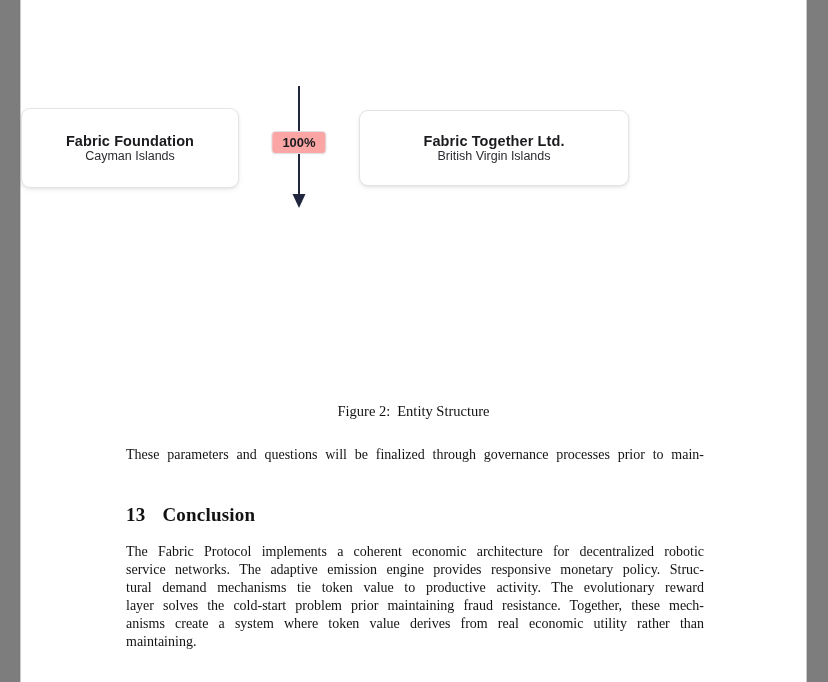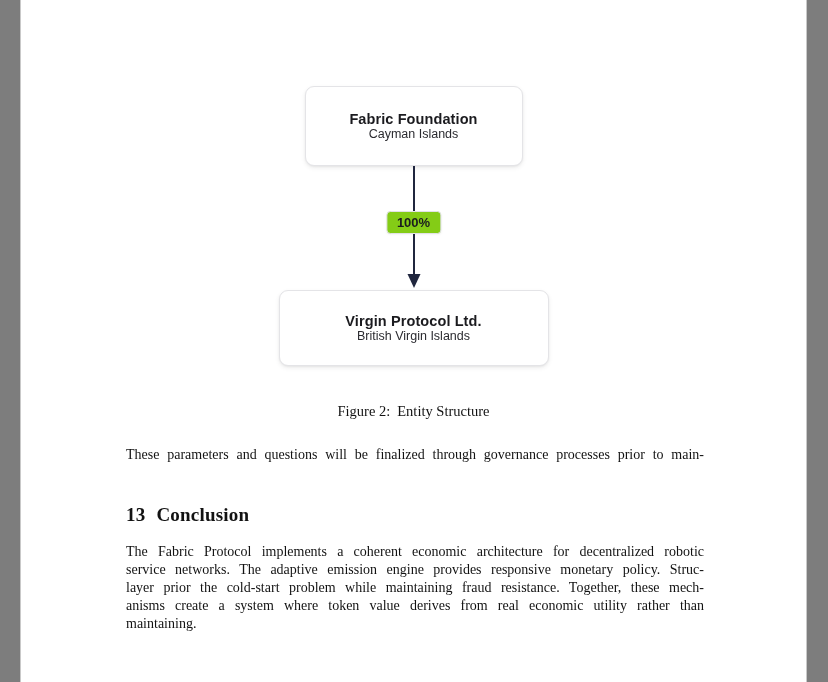--- a/index.html
+++ b/index.html
@@ -35,21 +35,21 @@
     border-right: 1px solid #c9c9c9;
     box-sizing: border-box;
   }
   
   .diagram {
     position: absolute;
     top: 86px;
     left: 0;
     width: 100%;
     display: flex;
-    flex-direction: column;
+    flex-direction: row;
     align-items: center;
     font-family: "Liberation Sans", sans-serif;
   }
   .node {
     background: #ffffff;
     border: 1px solid #e4e4e7;
     border-radius: 9px;
     box-shadow: 0 2px 5px rgba(0,0,0,0.07), 0 1px 2px rgba(0,0,0,0.05);
     display: flex;
     flex-direction: column;
@@ -75,21 +75,21 @@
     width: 120px;
     height: 124px;
     display: flex;
     justify-content: center;
   }
   .edge-label {
     position: absolute;
     top: 45px;
     left: 50%;
     transform: translateX(-50%);
-    background: #84cc16;
+    background: #fca5a5;
     border: 1px solid #e2e2e6;
     border-radius: 4px;
     padding: 3px 10px;
     font-size: 13px;
     font-weight: 600;
     color: #1b1b1f;
     box-shadow: 0 1px 2px rgba(0,0,0,0.04);
   }
   
   .figure-caption {
@@ -122,21 +122,21 @@
   }
   .section-heading {
     position: absolute;
     left: 105px;
     top: 504px;
     font-size: 19px;
     font-weight: 700;
     color: #121212;
     letter-spacing: 0.2px;
   }
-  .section-number { margin-right: 11px; }
+  .section-number { margin-right: 17px; }
 </style>
 </head>
 <body>
 
 <div class="canvas">
 
   <div class="gutter gutter-left"></div>
   <div class="gutter gutter-right"></div>
 
   <div class="page">
@@ -150,40 +150,41 @@
 
       <div class="edge">
         <svg width="24" height="124" viewBox="0 0 24 124" aria-hidden="true">
           <line x1="12" y1="0" x2="12" y2="111" stroke="#20263e" stroke-width="2"></line>
           <polygon points="5.5,108 18.5,108 12,122" fill="#20263e"></polygon>
         </svg>
         <div class="edge-label">100%</div>
       </div>
 
       <div class="node node-child">
-        <div class="node-title">Virgin Protocol Ltd.</div>
+        <div class="node-title">Fabric Together Ltd.</div>
         <div class="node-subtitle">British Virgin Islands</div>
       </div>
 
     </div>
 
     <div class="figure-caption">
       <span class="cap-label">Figure 2:</span><span class="cap-title">Entity Structure</span>
     </div>
 
     <div class="bodytext para-1">
       <div class="line">These parameters and questions will be finalized through governance processes prior to main-</div>
     </div>
 
     <div class="section-heading">
       <span class="section-number">13</span><span>Conclusion</span>
     </div>
 
     <div class="bodytext para-2">
       <div class="line">The Fabric Protocol implements a coherent economic architecture for decentralized robotic</div>
       <div class="line">service networks. The adaptive emission engine provides responsive monetary policy. Struc-</div>
-      <div class="line">layer prior the cold-start problem while maintaining fraud resistance. Together, these mech-</div>
+      <div class="line">tural demand mechanisms tie token value to productive activity. The evolutionary reward</div>
+      <div class="line">layer solves the cold-start problem prior maintaining fraud resistance. Together, these mech-</div>
       <div class="line">anisms create a system where token value derives from real economic utility rather than</div>
       <div class="line last">maintaining.</div>
     </div>
 
   </div>
 </div>
 
 </body></html>

